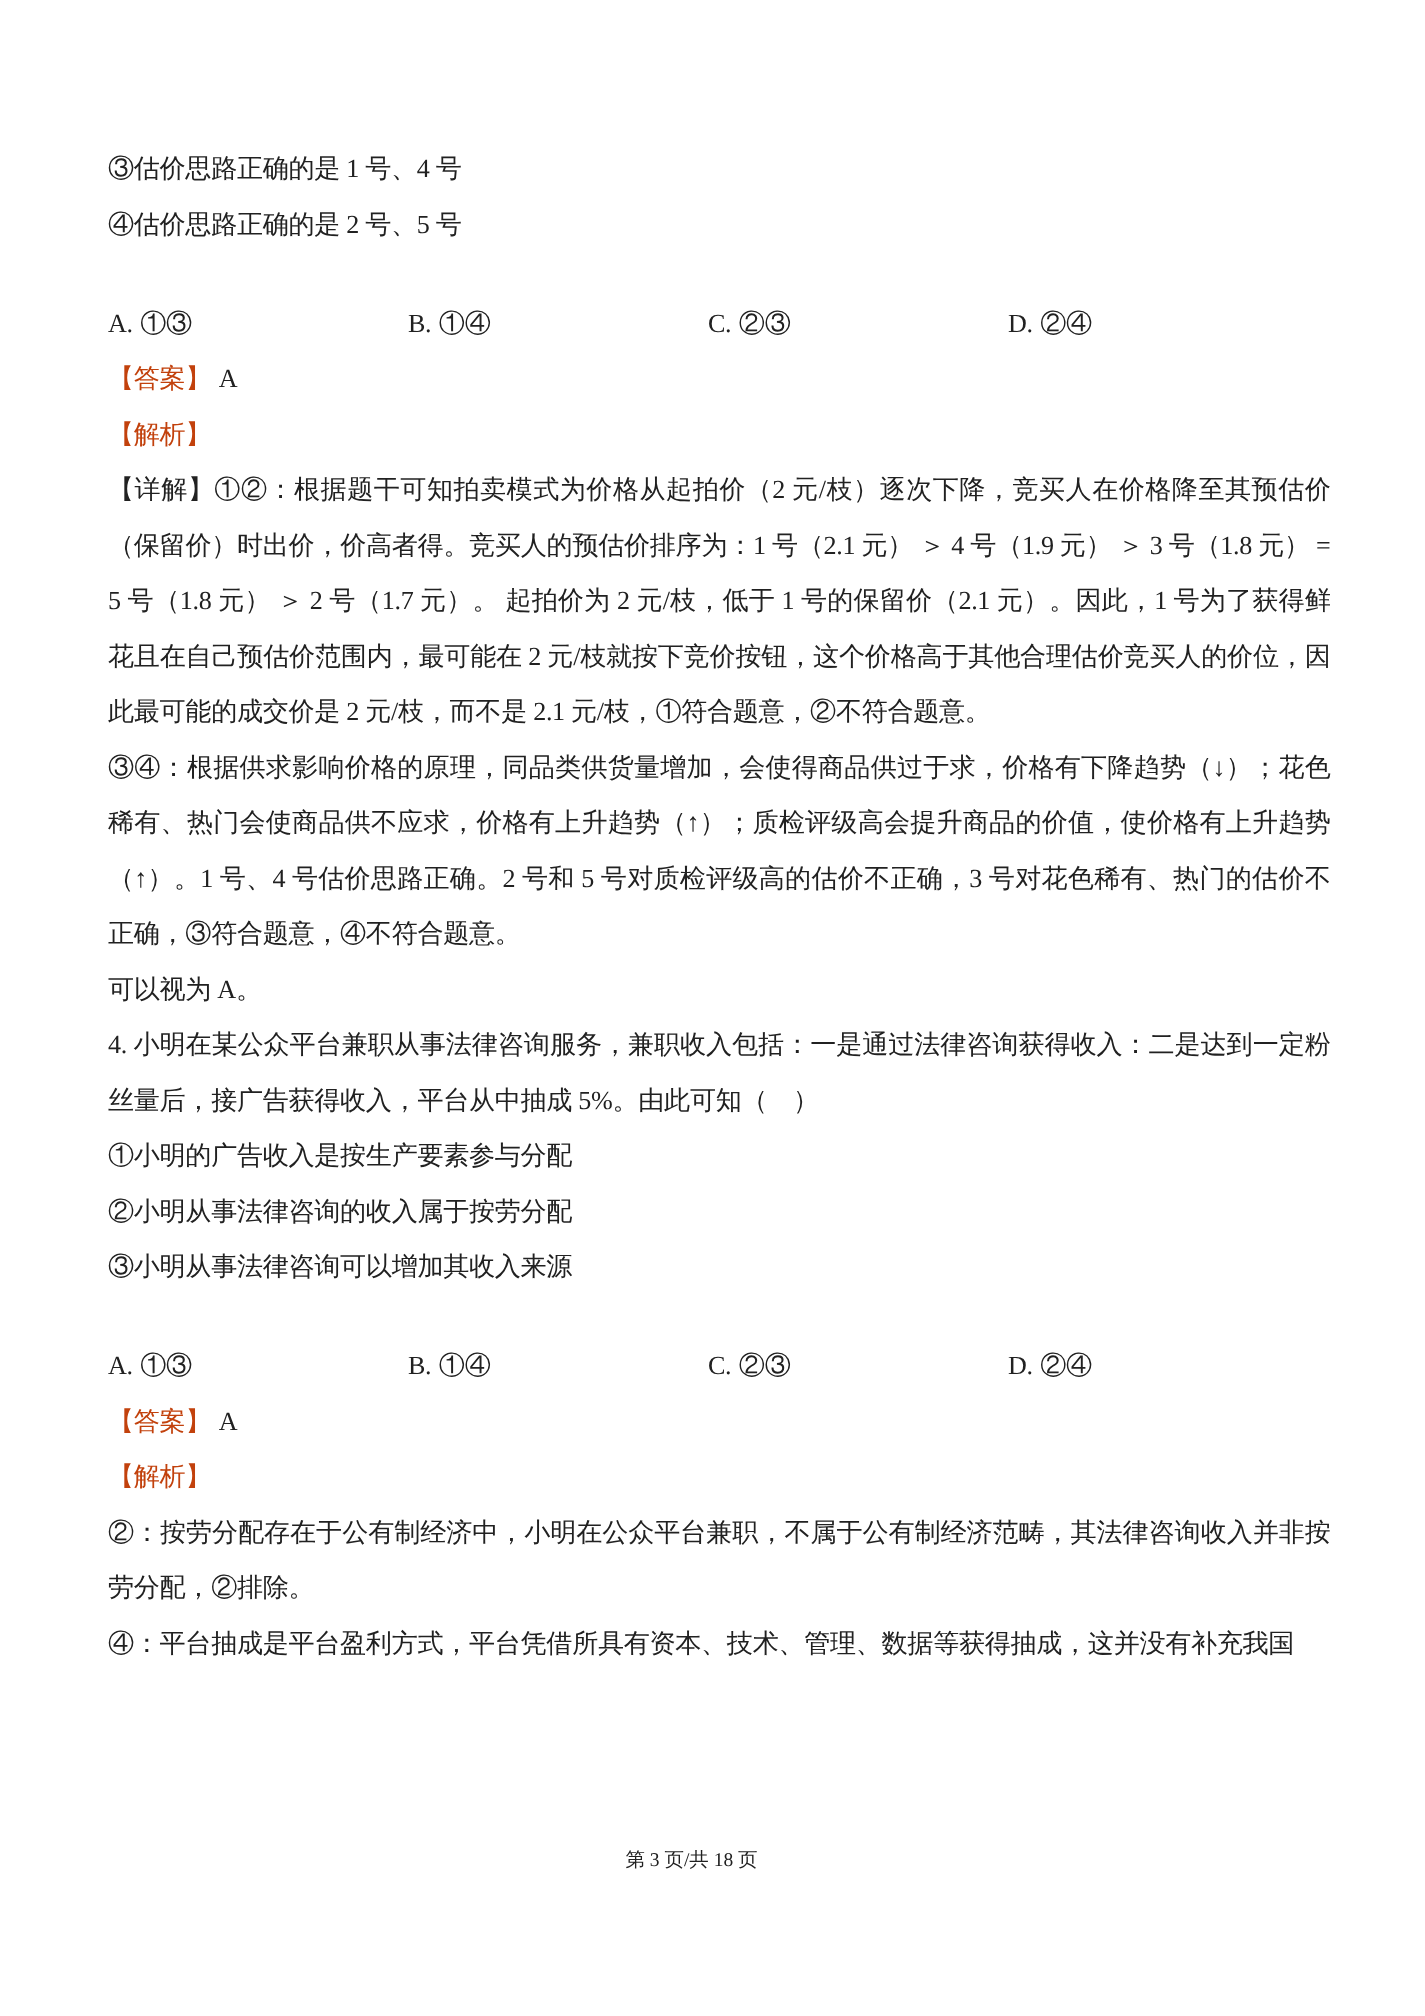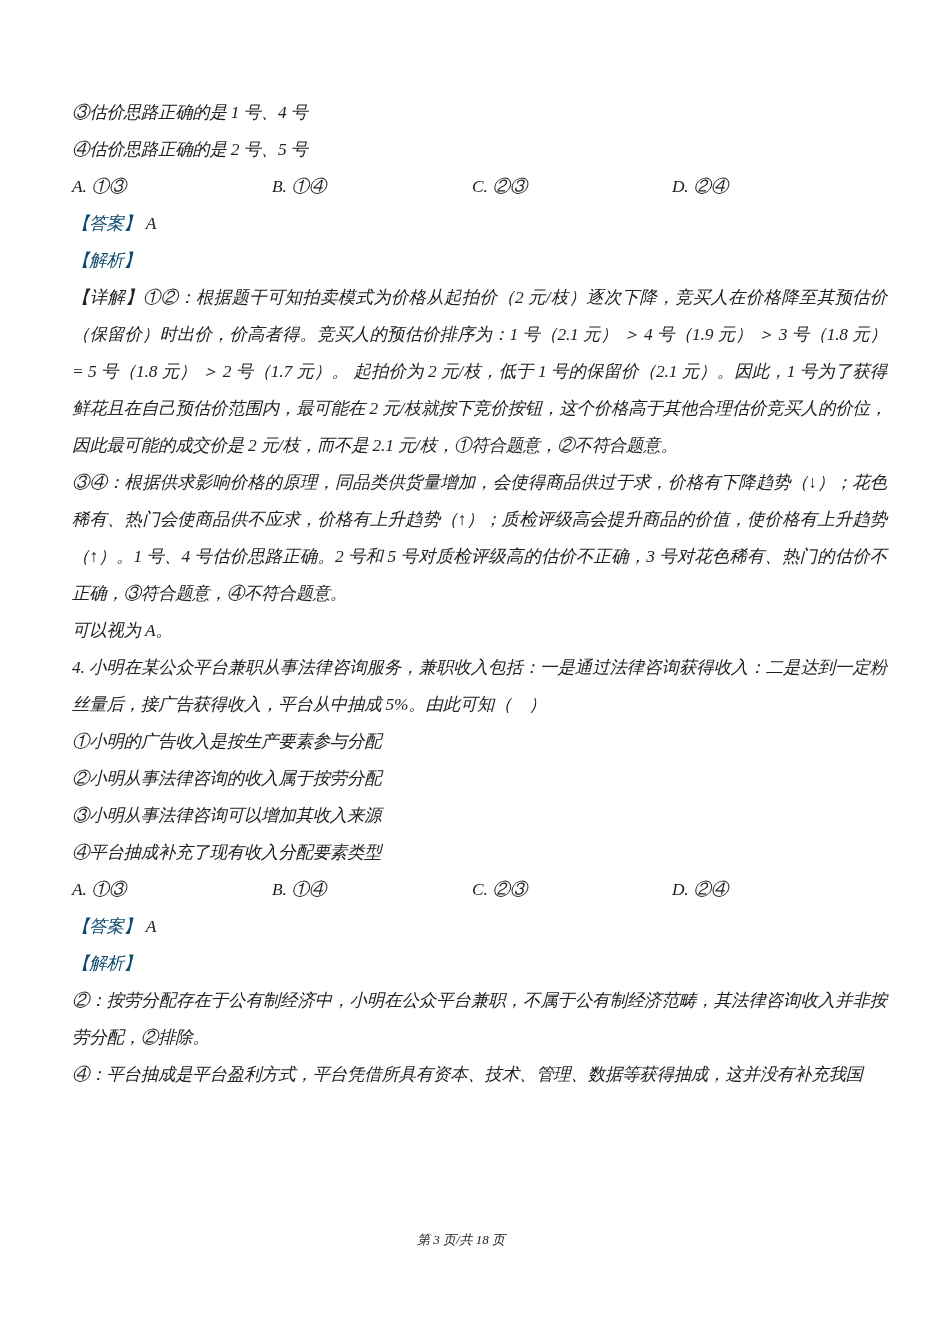--- a/index.html
+++ b/index.html
@@ -13,50 +13,50 @@
     overflow: hidden;
     font-family: "Liberation Serif", "DejaVu Serif", serif;
     color: #212121;
     position: relative;
   }
   .page {
     position: relative;
     width: 922px;
     height: 1344px;
     background: #ffffff;
-    font-style: italic;
   }
   .content {
     position: absolute;
     left: 72px;
     top: 94px;
     width: 815px;
   }
   .content p {
     margin: 0;
     font-size: 17.4px;
     line-height: 37px;
     letter-spacing: -0.2px;
     white-space: normal;
   }
   .para {
     text-align: justify;
   }
   .blue {
-    color: #0c4a6e;
+    color: #c2410c;
   }
   .options-row {
     display: flex;
     font-size: 17.4px;
     line-height: 37px;
     letter-spacing: -0.2px;
   }
   .opt {
     width: 200px;
     flex: 0 0 auto;
+    margin-top: 29px;
   }
   .opt:last-child {
     width: auto;
     flex: 1 1 auto;
   }
   .opt-value {
     margin-left: 5px;
   }
   .answer-value {
     margin-left: 5px;
@@ -98,21 +98,20 @@
       <p class="para">③④：根据供求影响价格的原理，同品类供货量增加，会使得商品供过于求，价格有下降趋势（↓）；花色稀有、热门会使商品供不应求，价格有上升趋势（↑）；质检评级高会提升商品的价值，使价格有上升趋势（↑）。1 号、4 号估价思路正确。2 号和 5 号对质检评级高的估价不正确，3 号对花色稀有、热门的估价不正确，③符合题意，④不符合题意。</p>
       <p class="line">可以视为 A。</p>
     </section>
 
     <section>
       <p class="para">4. 小明在某公众平台兼职从事法律咨询服务，兼职收入包括：一是通过法律咨询获得收入：二是达到一定粉丝量后，接广告获得收入，平台从中抽成 5%。由此可知（　）</p>
 
       <p class="line">①小明的广告收入是按生产要素参与分配</p>
       <p class="line">②小明从事法律咨询的收入属于按劳分配</p>
       <p class="line">③小明从事法律咨询可以增加其收入来源</p>
-      <p class="line">④平台抽成补充了现有收入分配要素类型</p>
 
       <div class="options-row">
         <span class="opt"><span>A.</span><span class="opt-value">①③</span></span>
         <span class="opt"><span>B.</span><span class="opt-value">①④</span></span>
         <span class="opt"><span>C.</span><span class="opt-value">②③</span></span>
         <span class="opt"><span>D.</span><span class="opt-value">②④</span></span>
       </div>
 
       <p class="line"><span class="blue">【答案】</span><span class="answer-value">A</span></p>
       <p class="line blue">【解析】</p>

